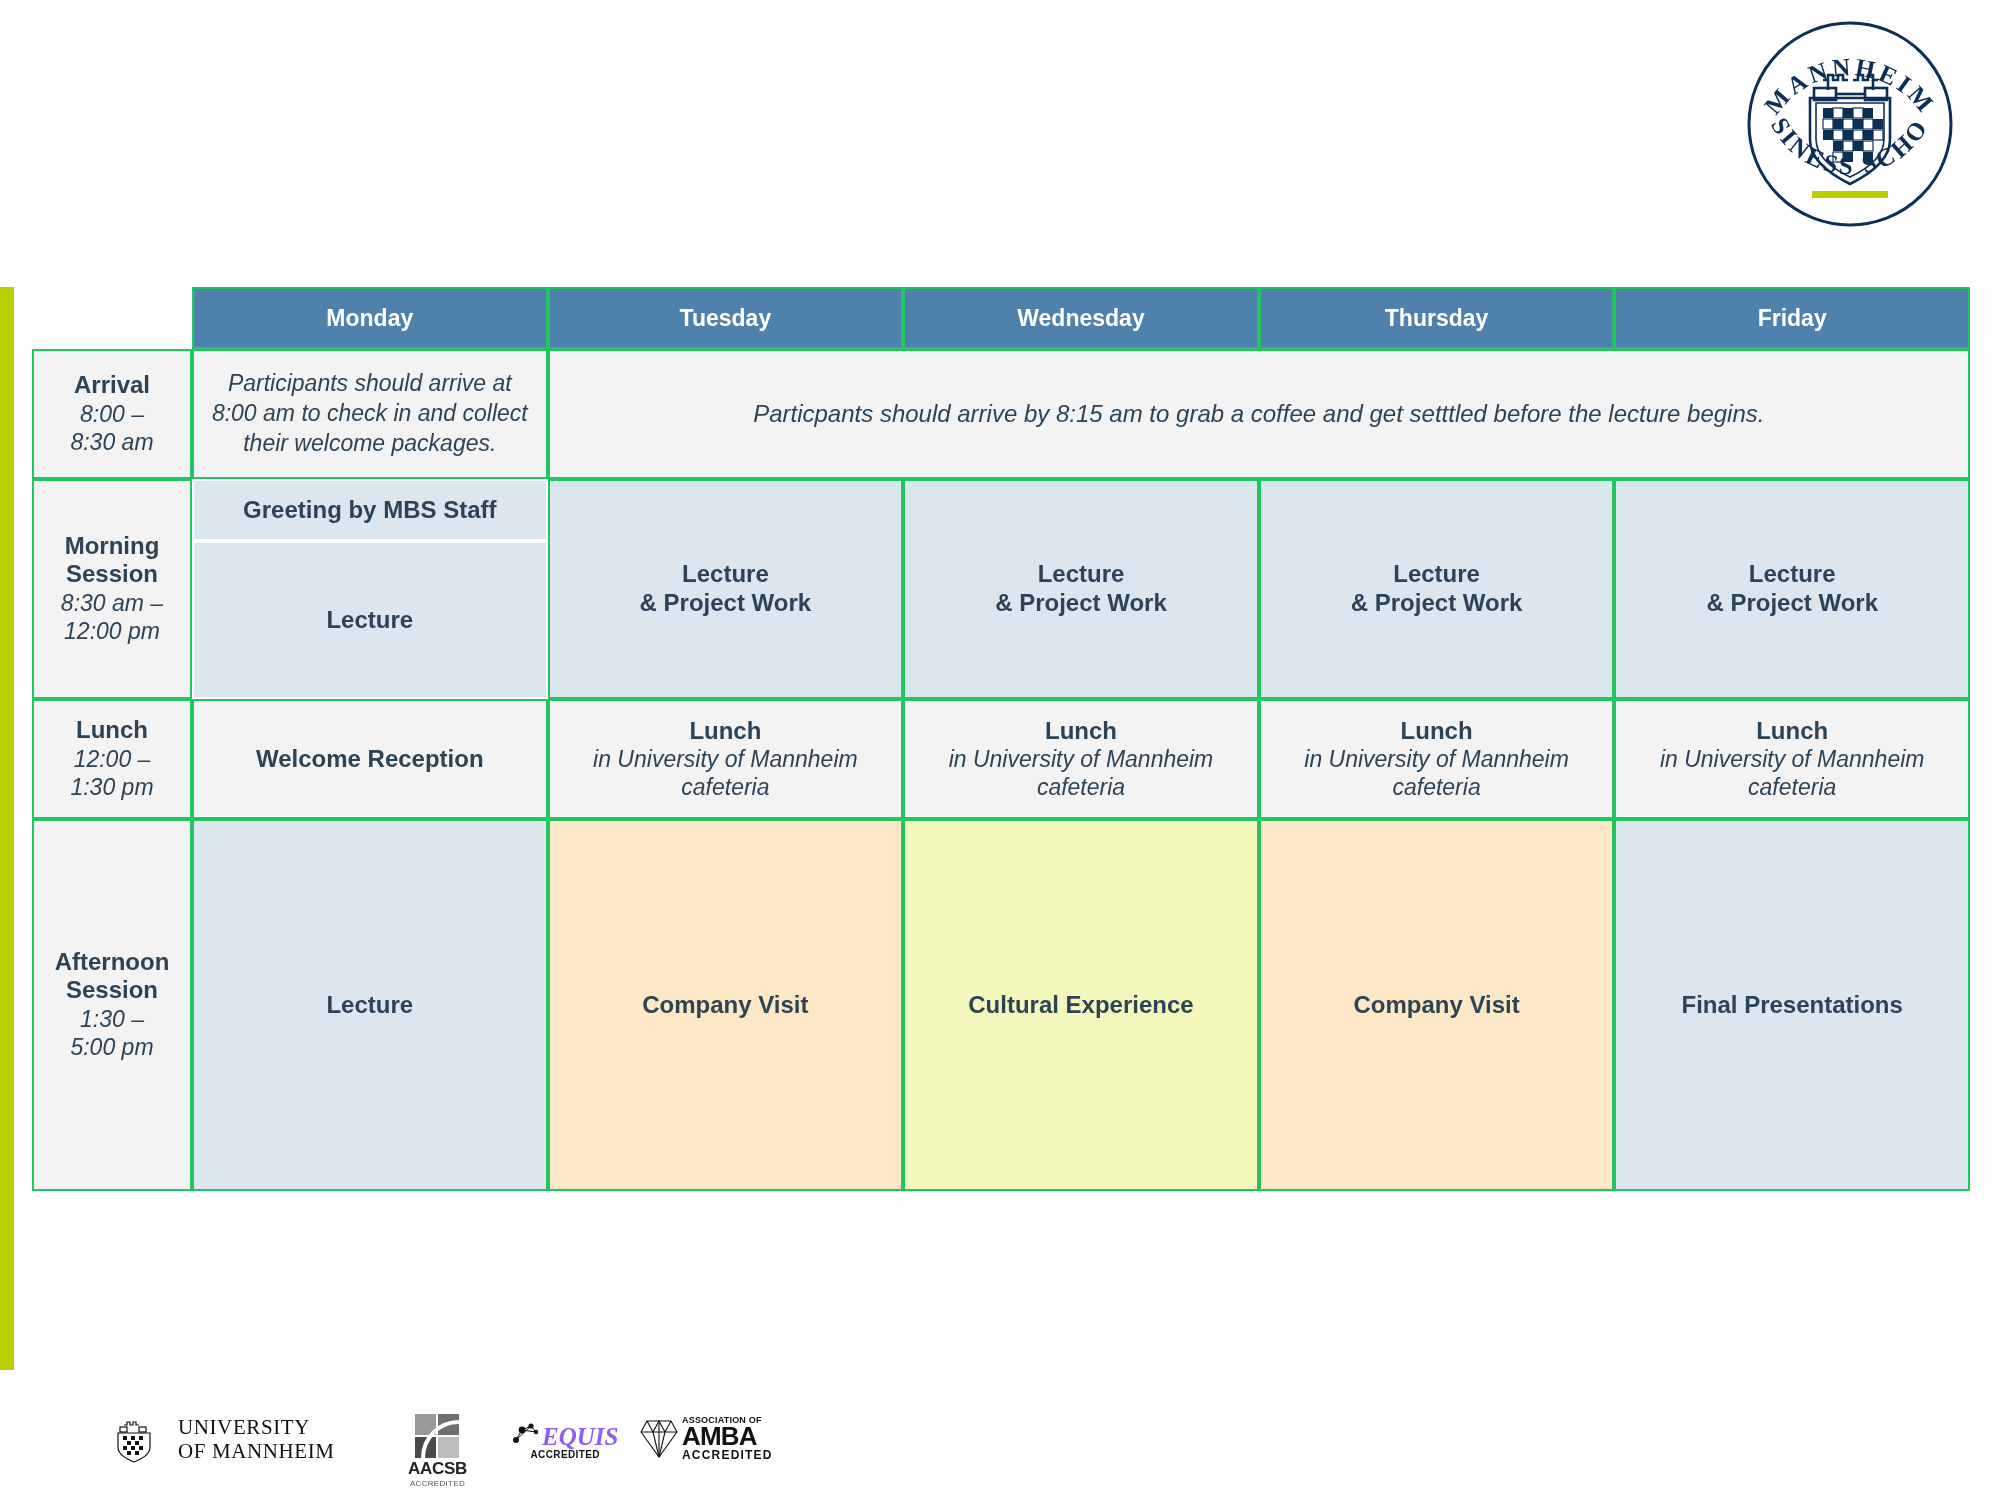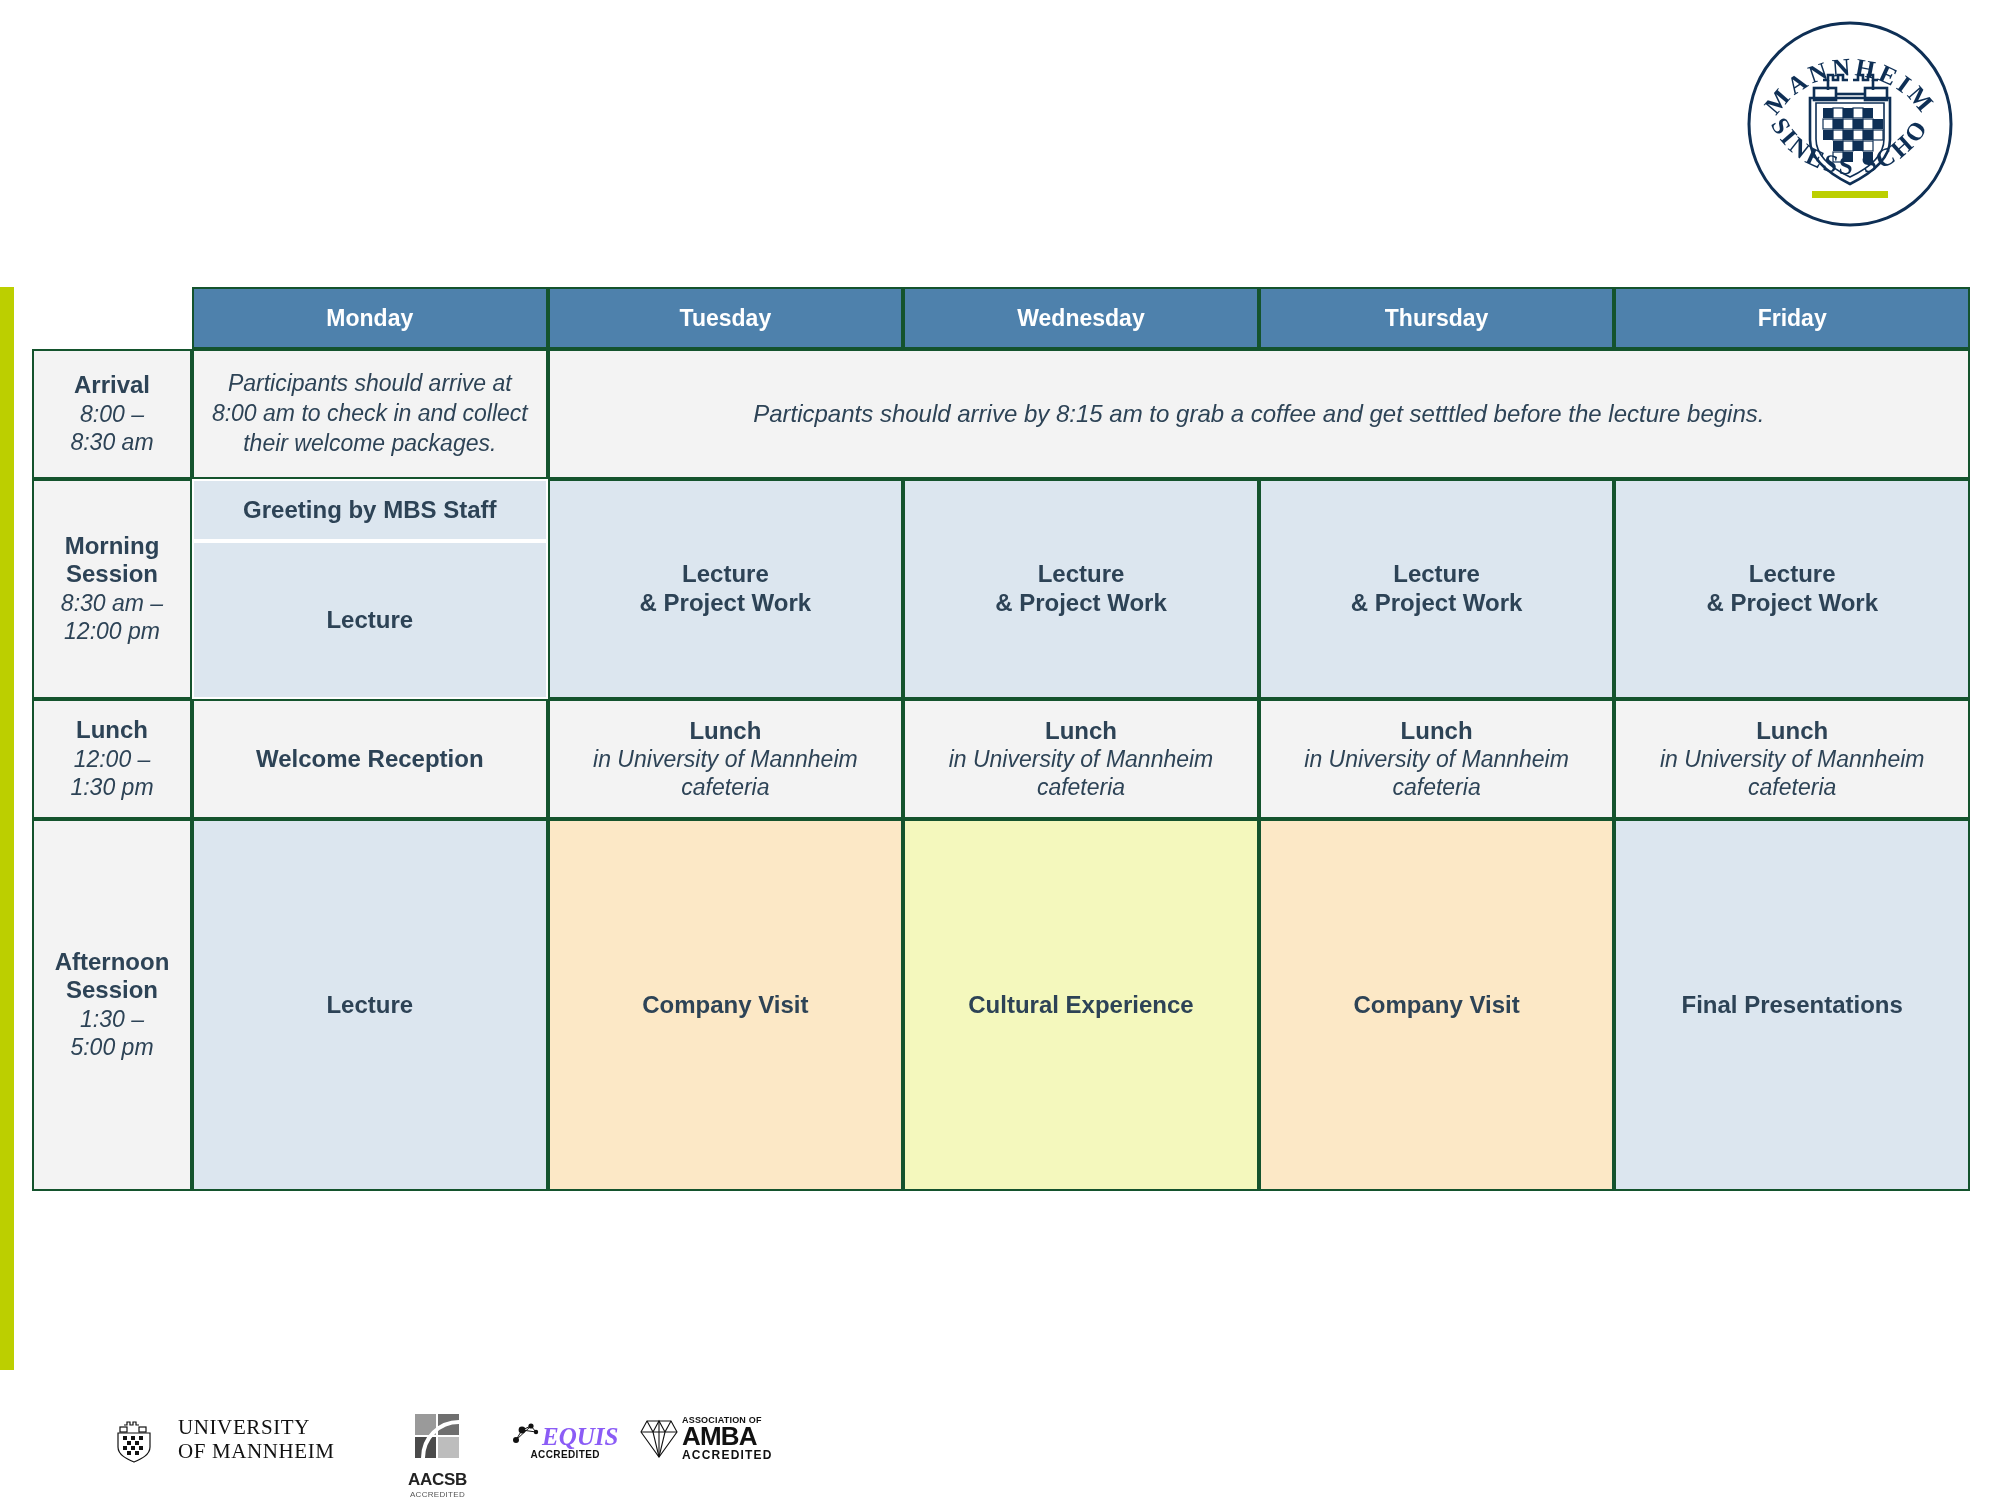--- a/index.html
+++ b/index.html
@@ -74,21 +74,21 @@
     top: 287px;
     width: 1938px;
     border-collapse: separate;
     border-spacing: 0;
     table-layout: fixed;
   }
   .schedule col.c-time { width: 160px; }
   .schedule col.c-day  { width: 355.6px; }
 
   .schedule th, .schedule td {
-    border: 2px solid #14532d;
+    border: 2px solid #22c55e;
     vertical-align: middle;
     text-align: center;
     padding: 6px 10px;
   }
 
   
   thead th {
     background: #4e81ac;
     color: #ffffff;
     font-size: 23px;
@@ -206,21 +206,21 @@
   .aacsb-mark {
     width: 44px; height: 44px;
     margin: 0 auto;
     display: block;
   }
   .aacsb-name {
     font-size: 17px;
     font-weight: bold;
     color: #222222;
     letter-spacing: -0.3px;
-    margin-top: 12px;
+    margin-top: 1px;
   }
   .aacsb-sub {
     font-size: 8px;
     color: #555555;
     letter-spacing: 0.3px;
   }
   .logo-equis {
     position: absolute;
     left: 512px;
     top: 12px;

